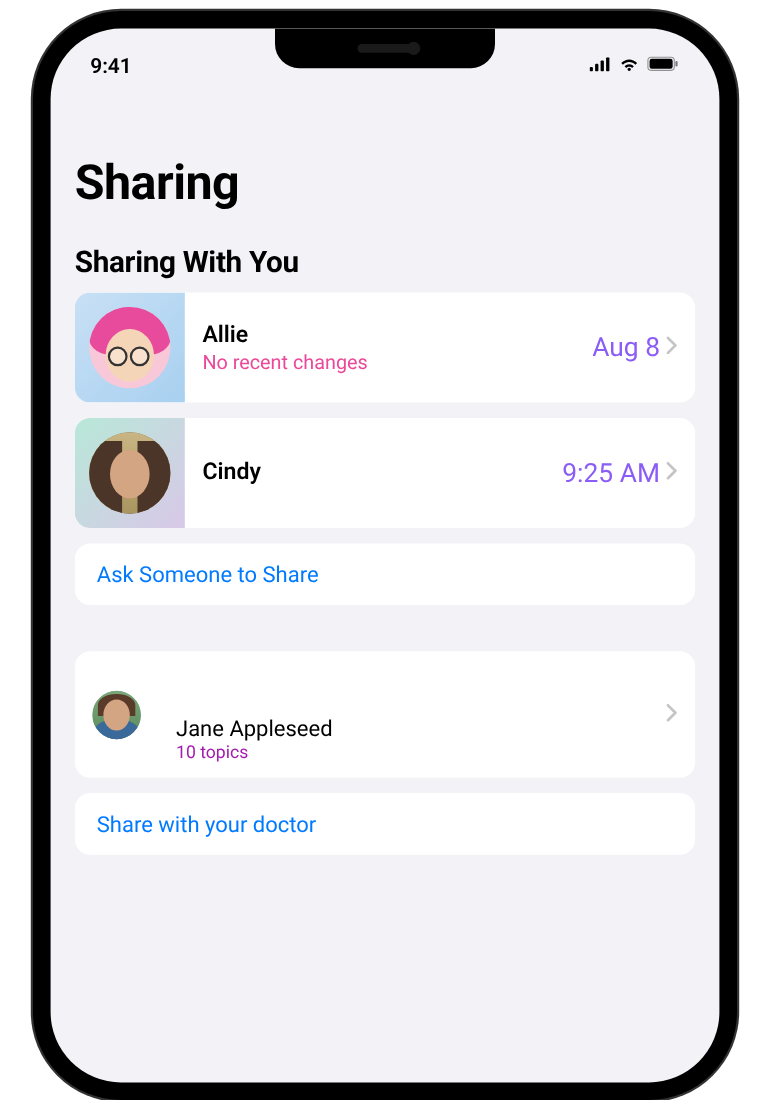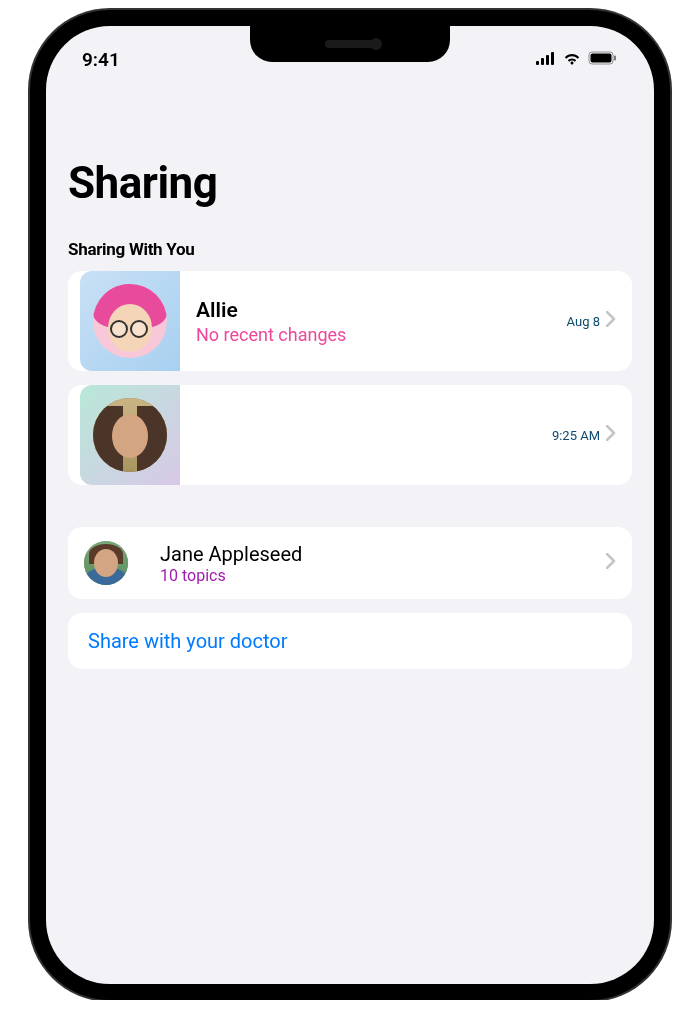--- a/index.html
+++ b/index.html
@@ -78,43 +78,42 @@
     display: flex;
     align-items: center;
     gap: 6px;
   }
   .content {
     padding: 20px 22px 0 22px;
   }
   .page-title {
     font-size: 44px;
     font-weight: 700;
-    margin-top: 57px;
+    margin-top: 40px;
     margin-bottom: 30px;
     letter-spacing: -0.5px;
   }
   .section-title {
-    font-size: 17px;
+    font-size: 27px;
     font-weight: 700;
     margin-bottom: 12px;
     letter-spacing: -0.3px;
   }
   .card {
     background: #fff;
     border-radius: 14px;
     margin-bottom: 14px;
     overflow: hidden;
   }
   .person-row {
     display: flex;
     align-items: center;
     padding: 0 16px 0 0;
     min-height: 100px;
     cursor: pointer;
-    margin-left: 12px;
   }
   .avatar-large {
     width: 100px;
     height: 100px;
     border-radius: 12px 0 0 12px;
     display: flex;
     align-items: center;
     justify-content: center;
     flex-shrink: 0;
   }
@@ -150,22 +149,22 @@
     margin-bottom: 2px;
   }
   .person-sub {
     font-size: 18px;
     color: #ec4899;
     display: flex;
     align-items: center;
     gap: 4px;
   }
   .person-meta {
-    font-size: 13px;
-    color: #0c4a6e;
+    font-size: 24px;
+    color: #8b5cf6;
     margin-right: 6px;
   }
   .chevron {
     color: #c5c5c7;
     flex-shrink: 0;
   }
   .link-row {
     padding: 16px 20px;
     font-size: 20px;
     color: #007aff;
@@ -184,20 +183,21 @@
     height: 44px;
     border-radius: 50%;
     background: linear-gradient(135deg, #8fbc8f 0%, #4a7ba6 100%);
     flex-shrink: 0;
     position: relative;
     overflow: hidden;
   }
   .small-info {
     flex: 1;
     padding-left: 32px;
+    margin-top: 44px;
   }
   .small-name {
     font-size: 20px;
   }
   .small-sub {
     font-size: 16px;
     color: #a21caf;
   }
   .star-badge {
     width: 18px;
@@ -378,30 +378,34 @@
         <div class="person-row">
           <div class="avatar-large cindy">
             <div class="avatar-circle">
               <div class="cindy-bg"></div>
               <div class="cindy-hair-l"></div>
               <div class="cindy-hair-r"></div>
               <div class="cindy-face"></div>
             </div>
           </div>
           <div class="person-info">
+            <div class="person-name">Cindy</div>
           </div>
           <div class="person-meta">9:25 AM</div>
           <span class="chevron">
             <svg width="10" height="16" viewBox="0 0 10 16">
                 <path d="M1 1l7 7-7 7" stroke="#c5c5c7" stroke-width="2.5" fill="none" stroke-linecap="round" stroke-linejoin="round"></path>
               </svg>
           </span>
         </div>
       </div>
 
+      <div class="card">
+        <div class="link-row">Ask Someone to Share</div>
+      </div>
 
       <div class="section-gap"></div>
 
 
       <div class="card">
         <div class="small-person-row">
           <div class="avatar-small">
             <div class="jane-bg"></div>
             <div class="jane-body"></div>
             <div class="jane-hair"></div>

